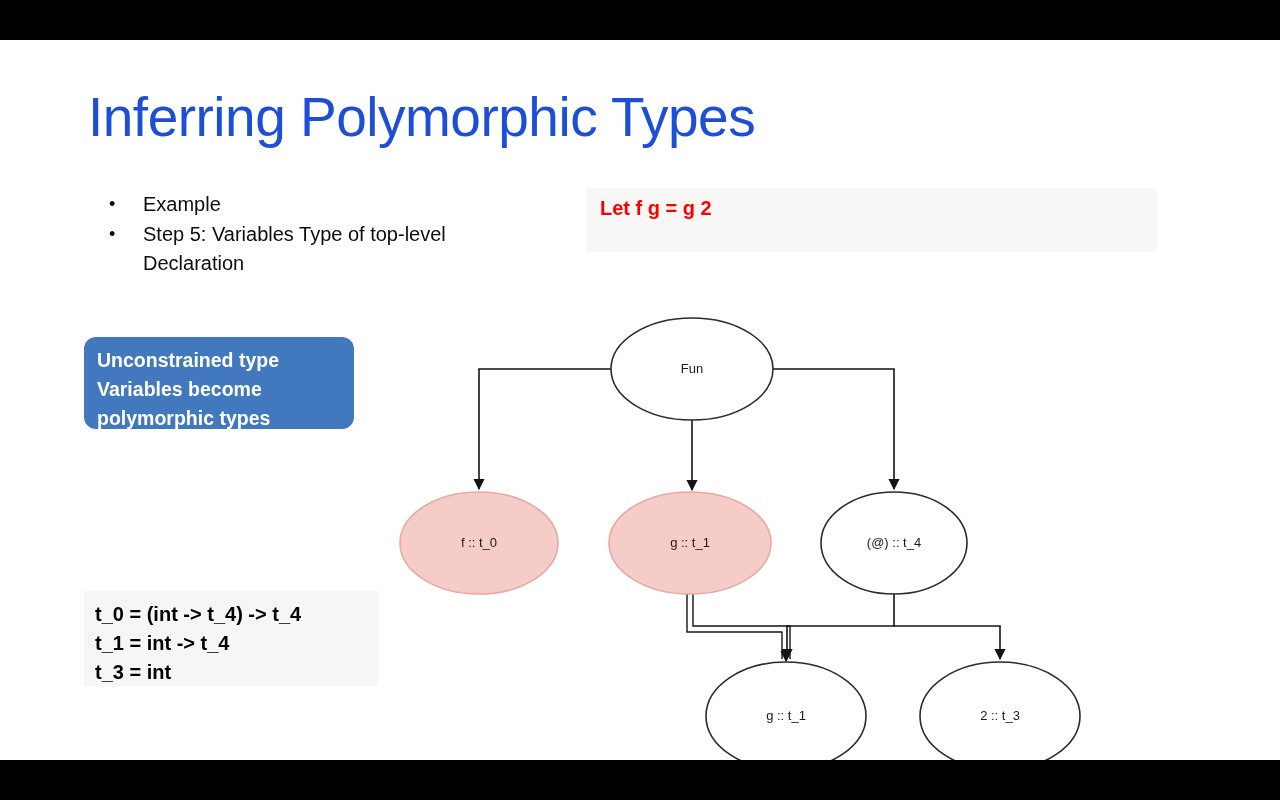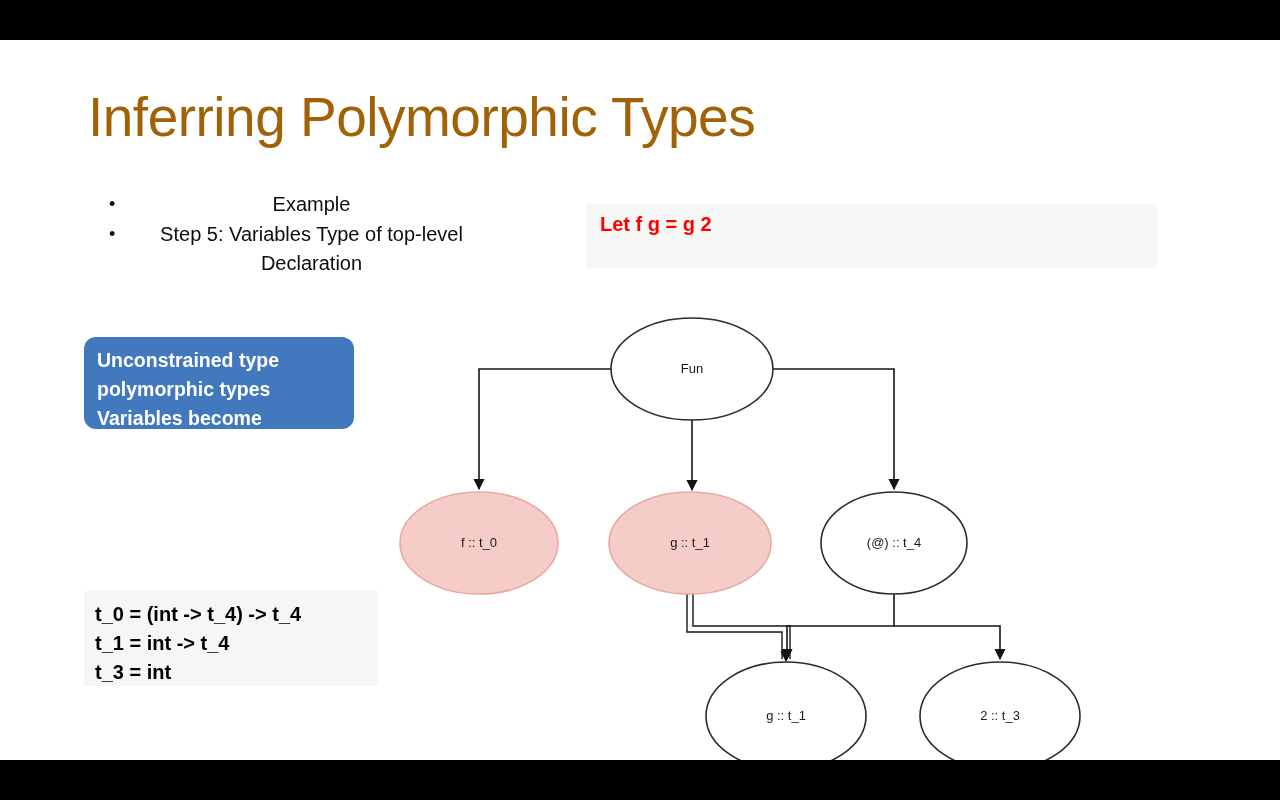--- a/index.html
+++ b/index.html
@@ -32,21 +32,21 @@
   #bar-top { top: 0; }
   #bar-bottom { top: 760px; }
 
   
   #slide-title {
     position: absolute;
     left: 88px;
     top: 46px;
     font-size: 55px;
     line-height: 62px;
-    color: #a16207;
+    color: #1d4ed8;
     letter-spacing: -0.5px;
     font-weight: 400;
     white-space: nowrap;
     font-stretch: condensed;
   }
 
   
   #bullet-list {
     position: absolute;
     left: 105px;
@@ -64,27 +64,27 @@
   }
   .bullet-dot {
     width: 38px;
     flex: 0 0 38px;
     font-size: 18px;
     line-height: 29px;
     text-align: left;
     padding-left: 4px;
     box-sizing: border-box;
   }
-  .bullet-text { flex: 1 1 auto; text-align: center; }
+  .bullet-text { flex: 1 1 auto; }
 
   
   #code-box {
     position: absolute;
     left: 586px;
-    top: 164px;
+    top: 148px;
     width: 571px;
     height: 64px;
     background: #f7f7f5;
     padding: 6px 0 0 14px;
     box-sizing: border-box;
   }
   .code-line {
     font-size: 20px;
     line-height: 29px;
     font-weight: bold;
@@ -168,22 +168,22 @@
       <span class="bullet-text">Step 5: Variables Type of top-level Declaration</span>
     </div>
   </div>
 
   <div id="code-box">
     <div class="code-line" id="code-line-input">Let f g = g 2</div>
   </div>
 
   <div id="callout-box">
     <div class="callout-line">Unconstrained type</div>
+    <div class="callout-line">Variables become</div>
     <div class="callout-line">polymorphic types</div>
-    <div class="callout-line">Variables become</div>
   </div>
 
   <div id="constraints-box">
     <div class="constraint-line">t_0 = (int -&gt; t_4) -&gt; t_4</div>
     <div class="constraint-line">t_1 = int -&gt; t_4</div>
     <div class="constraint-line">t_3 = int</div>
   </div>
 
   <svg id="graph-svg" viewBox="0 0 740 480">
     <defs>

